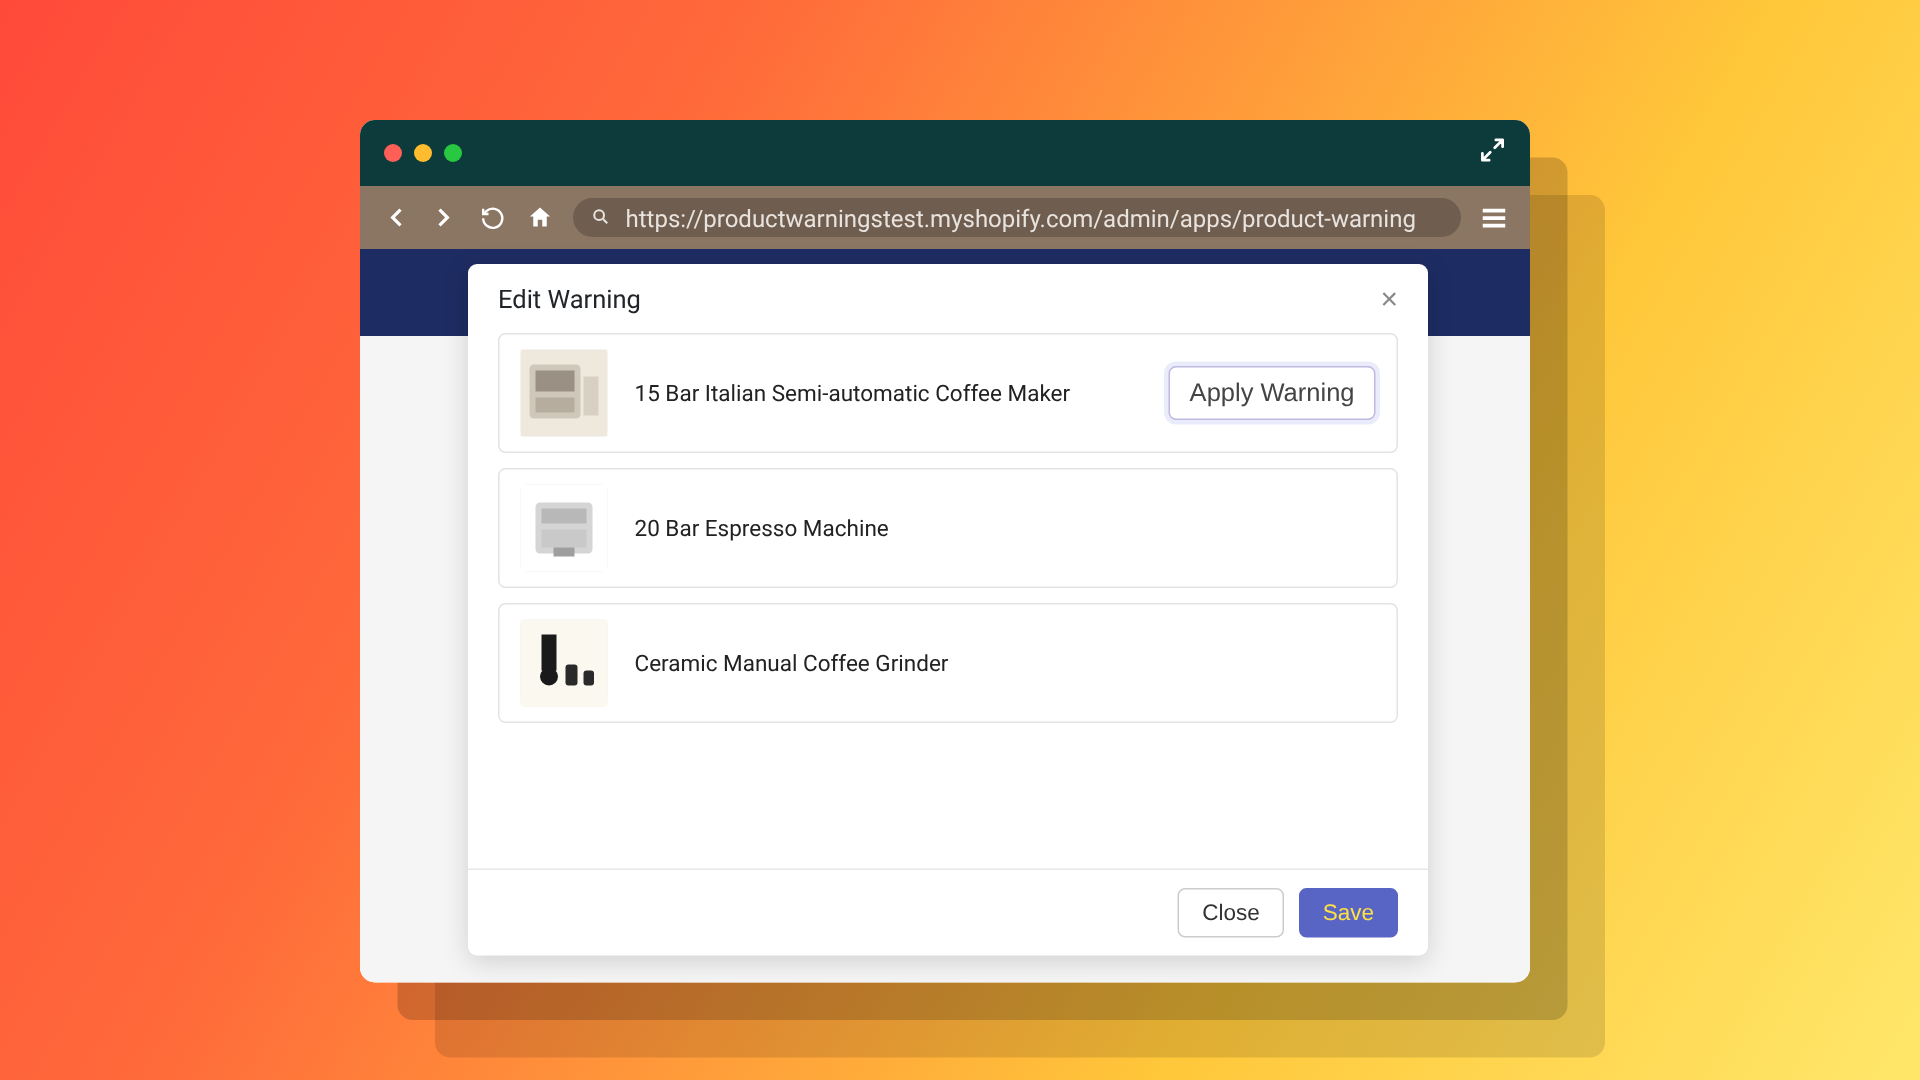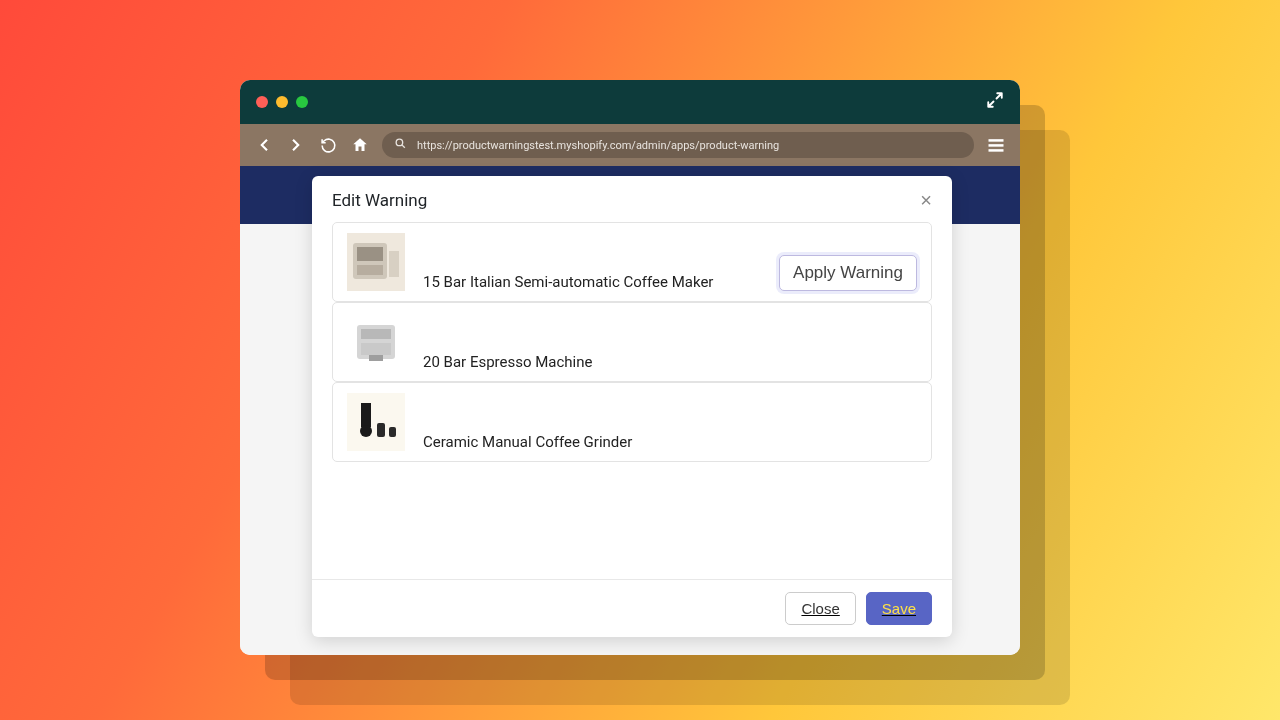--- a/index.html
+++ b/index.html
@@ -34,21 +34,21 @@
   .toolbar {
     height: 42px;
     background: #8b7663;
     display:flex; align-items:center; padding:0 14px; gap:12px;
   }
   .tb-ic { color:#fff; display:flex; align-items:center; justify-content:center; width:20px; height:20px; }
   .urlbar {
     flex:1; height:26px; border-radius:14px;
     background:#6f5e4f;
     display:flex; align-items:center; padding:0 12px; gap:10px;
-    color:#e8e3de; font-size:11px;
+    color:#e8e3de; font-size:16px;
   }
   .menu-toggle { color:#fff; }
   .content-shell {
     position:relative; height: calc(100% - 86px);
     background:#f5f5f5;
   }
   .navbar-stub {
     height: 58px; background:#1d2c62;
   }
   .modal {
@@ -64,41 +64,42 @@
     color:#333;
   }
   .modal-title { font-size:17px; font-weight:400; color:#212529; }
   .modal-close { color:#888; font-size:20px; line-height:1; background:none; border:none; cursor:pointer; }
   .modal-body {
     flex:1; padding: 0 20px; overflow:auto;
   }
   .product-row {
     border:1px solid #e3e3e3; border-radius:5px;
     padding: 10px 14px;
-    display:flex; align-items:flex-end; gap:18px;
+    display:flex; align-items:center; gap:18px;
+    margin-bottom: 10px;
     min-height: 78px;
   }
   .thumb {
     width:58px; height:58px; border-radius:3px; flex-shrink:0;
     display:flex; align-items:center; justify-content:center;
     background:#f0eee9;
     position:relative;
   }
   .thumb svg { width:100%; height:100%; }
   .prod-name { font-size:15px; color:#222; flex:1; }
   .apply-btn {
     border:1px solid #bdb9e0; background:#fff; color:#444;
     font-size:17px; padding:7px 13px; border-radius:5px;
     box-shadow: 0 0 0 3px rgba(90,100,220,0.12);
     cursor:pointer;
   }
   .modal-footer {
     border-top:1px solid #e8e8e8;
     padding: 12px 20px;
-    display:flex; justify-content:flex-end; gap:10px;text-decoration:underline;
+    display:flex; justify-content:flex-end; gap:10px;
   }
   .btn {
     font-size:15px; padding:7px 15px; border-radius:5px; cursor:pointer;
     border:1px solid #ccc; background:#fff; color:#333;
   }
   .btn.primary { background:#5865c5; border-color:#5865c5; color:#fde047; }
 </style>
 </head>
 <body>
 

